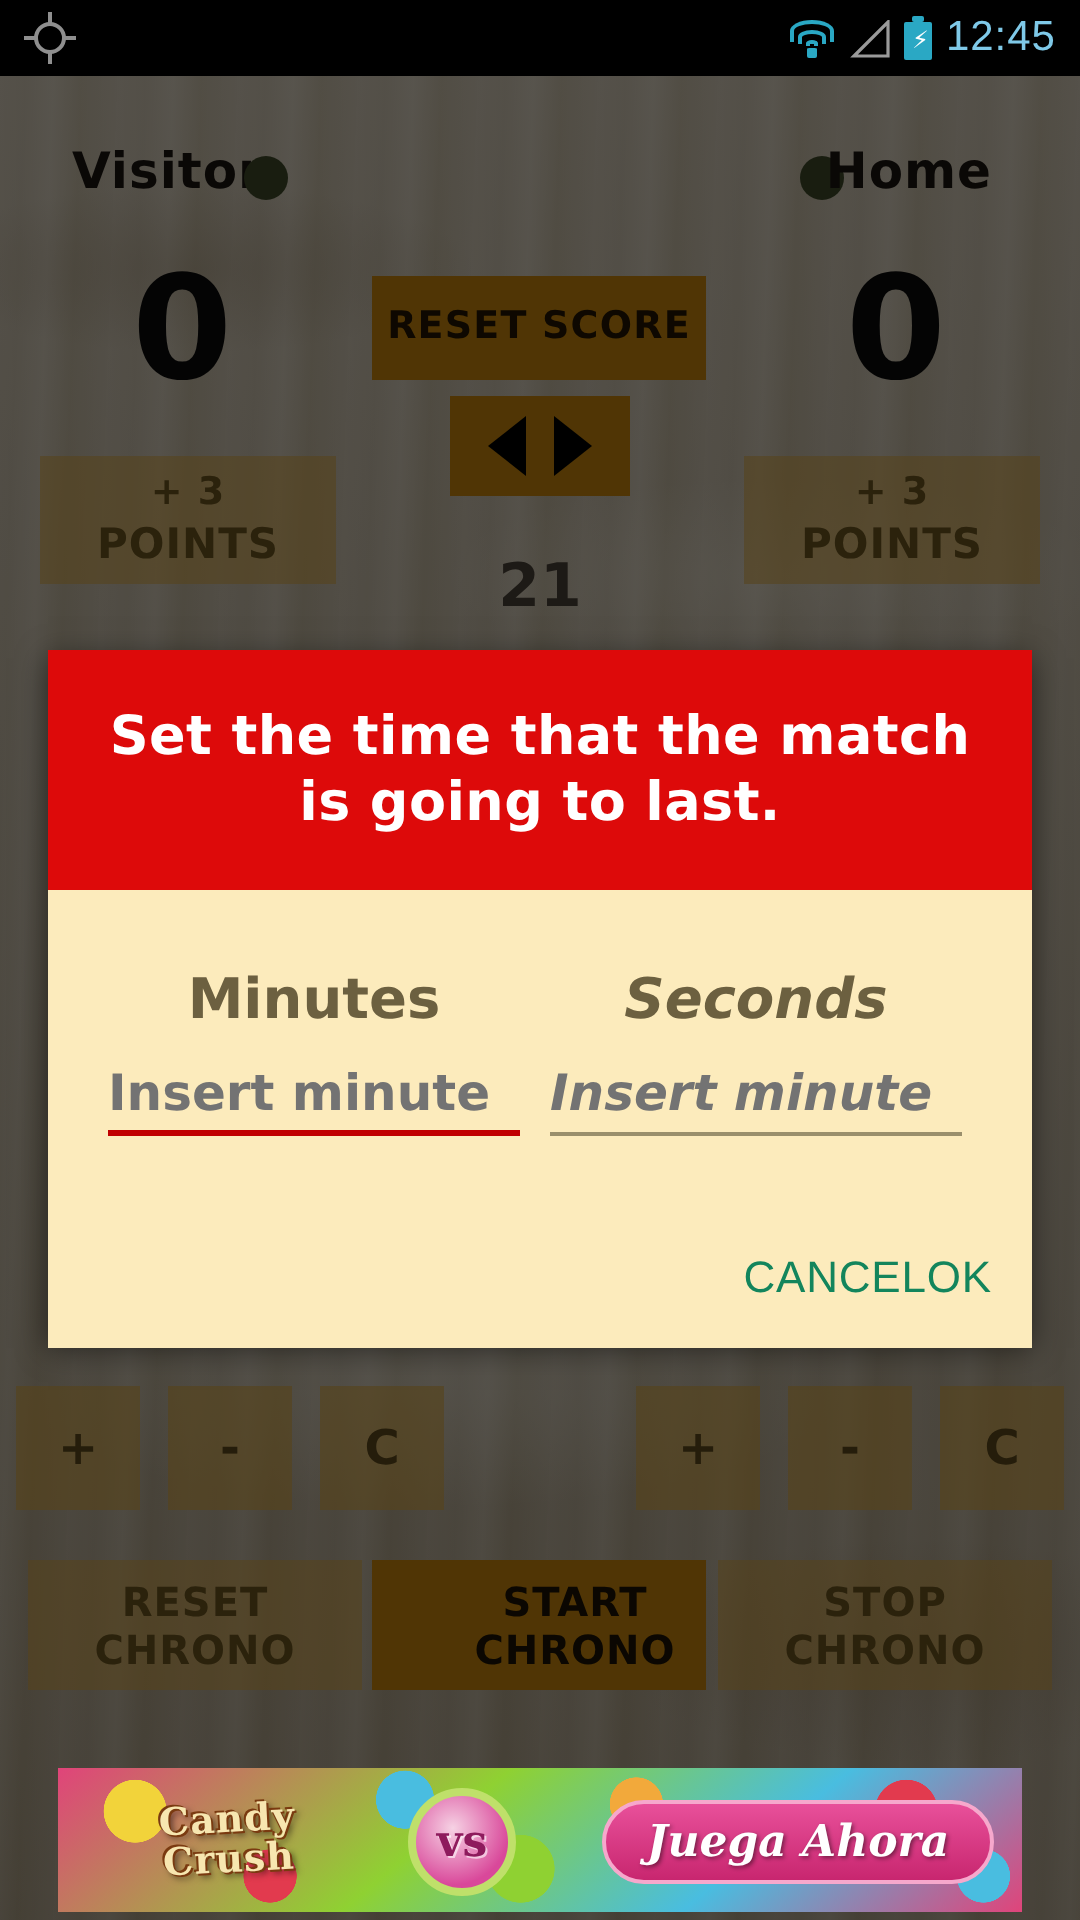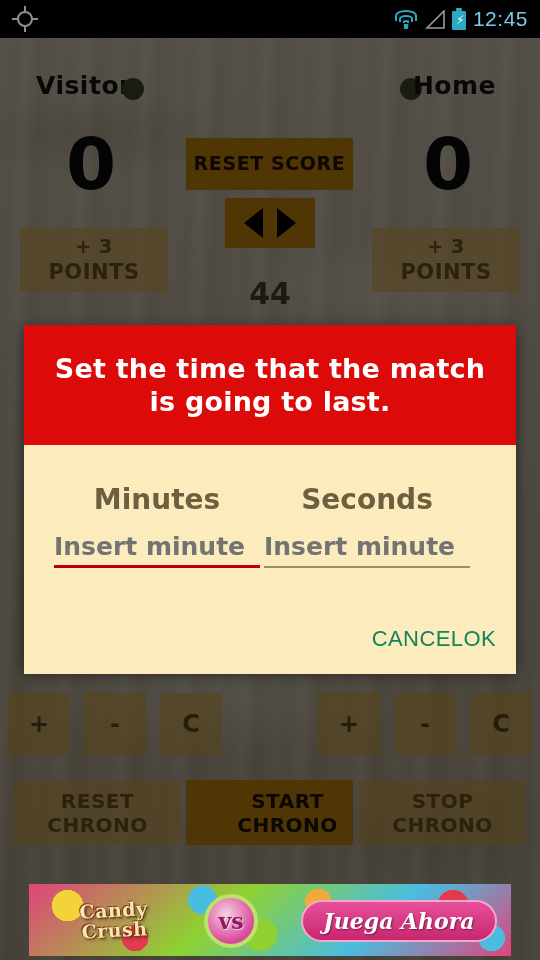--- a/index.html
+++ b/index.html
@@ -200,21 +200,21 @@
     background:#DD0A0A; padding:28px 26px 26px; text-align:center;
   }
   #dlg-title {
     color:#fff; font-family:"DejaVu Sans", sans-serif; font-weight:bold;
     font-size:27px; line-height:1.22; letter-spacing:0.2px;
   }
   #dlg-body { background:#FCEBBC; height:229px; position:relative; }
 
   .field { position:absolute; top:38px; width:206px; }
   .field.minutes { left:30px; }
-  .field.seconds { left:240px; }
+  .field.seconds { left:251px;font-style:italic; }
   .field-label {
     text-align:center; font-family:"DejaVu Sans", sans-serif; font-weight:bold;
     font-size:28px; color:#6c6040; margin-bottom:16px;
   }
   .field-input {
     font-family:"DejaVu Sans", sans-serif; font-weight:bold; font-size:25px;
     color:#737373; white-space:nowrap; overflow:hidden; text-overflow:clip;
     padding-bottom:14px; height:36px;
   }
   .field.minutes .field-input { border-bottom:3px solid #c00000; }
@@ -256,21 +256,21 @@
 
     <div class="pts-btn visitor">
       <span class="p1">+ 3</span>
       <span class="p2">POINTS</span>
     </div>
     <div class="pts-btn home">
       <span class="p1">+ 3</span>
       <span class="p2">POINTS</span>
     </div>
 
-    <div id="shotclock">44</div>
+    <div id="shotclock">21</div>
 
     <div class="foul-group visitor">
       <div class="foul-btn">+</div>
       <div class="foul-btn">-</div>
       <div class="foul-btn">C</div>
     </div>
     <div class="foul-group home">
       <div class="foul-btn">+</div>
       <div class="foul-btn">-</div>
       <div class="foul-btn">C</div>

